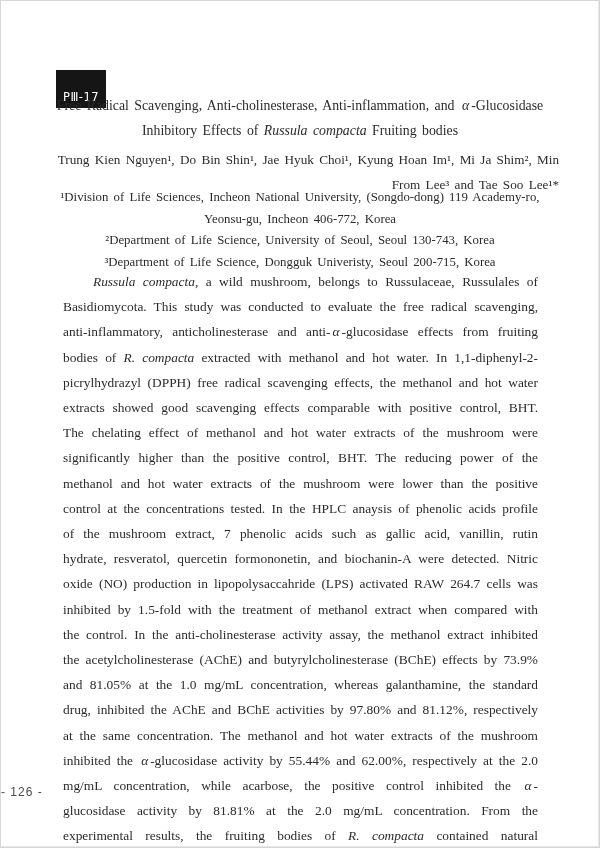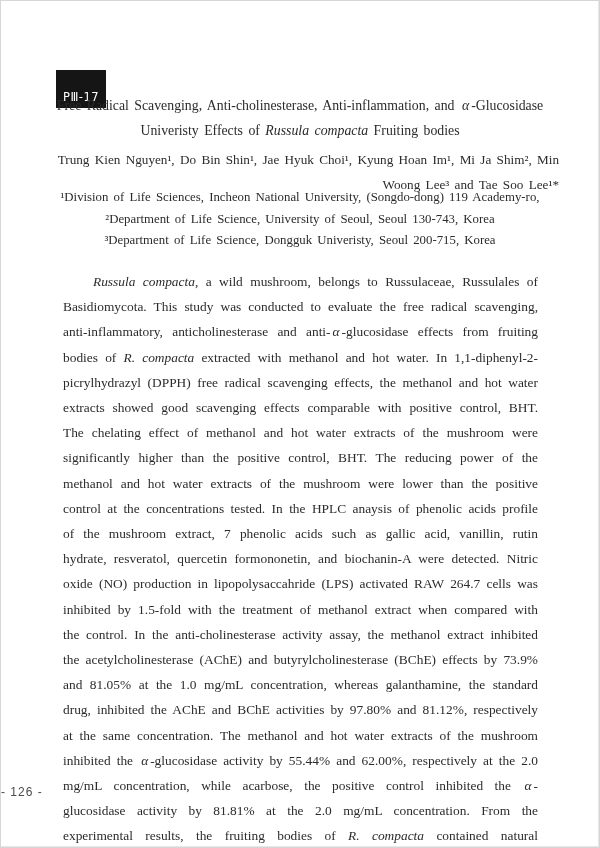--- a/index.html
+++ b/index.html
@@ -85,30 +85,31 @@
 </style>
 </head>
 <body>
 
 <div class="page">
 
   <div class="badge">PⅢ-17</div>
 
   <div class="title-block">
     <div><span>Free Radical Scavenging, Anti-cholinesterase, Anti-inflammation, and</span> <span class="alpha">α</span><span>-Glucosidase</span></div>
-    <div><span>Univeristy Effects of</span> <span class="italic">Russula compacta</span> <span>Fruiting bodies</span></div>
+    <div><span>Inhibitory Effects of</span> <span class="italic">Russula compacta</span> <span>Fruiting bodies</span></div>
   </div>
 
   <div class="authors-block">
     <div>Trung Kien Nguyen¹, Do Bin Shin¹, Jae Hyuk Choi¹, Kyung Hoan Im¹, Mi Ja Shim², Min</div>
-    <div>Woong Lee³ and Tae Soo Lee¹*</div>
+    <div>From Lee³ and Tae Soo Lee¹*</div>
   </div>
 
   <div class="affil-block">
     <div>¹Division of Life Sciences, Incheon National University, (Songdo-dong) 119 Academy-ro,</div>
+    <div>Yeonsu-gu, Incheon 406-772, Korea</div>
     <div>²Department of Life Science, University of Seoul, Seoul 130-743, Korea</div>
     <div>³Department of Life Science, Dongguk Univeristy, Seoul 200-715, Korea</div>
   </div>
 
   <div class="abstract">
     <p><span class="italic">Russula compacta</span><span>, a wild mushroom, belongs to Russulaceae, Russulales of Basidiomycota. This study was conducted to evaluate the free radical scavenging, anti-inflammatory, anticholinesterase and anti-</span><span class="alpha">α</span><span>-glucosidase effects from fruiting bodies of </span><span class="italic">R. compacta</span><span> extracted with methanol and hot water. In 1,1-diphenyl-2-picrylhydrazyl (DPPH) free radical scavenging effects, the methanol and hot water extracts showed good scavenging effects comparable with positive control, BHT. The chelating effect of methanol and hot water extracts of the mushroom were significantly higher than the positive control, BHT. The reducing power of the methanol and hot water extracts of the mushroom were lower than the positive control at the concentrations tested. In the HPLC anaysis of phenolic acids profile of the mushroom extract, 7 phenolic acids such as gallic acid, vanillin, rutin hydrate, resveratol, quercetin formononetin, and biochanin-A were detected. Nitric oxide (NO) production in lipopolysaccahride (LPS) activated RAW 264.7 cells was inhibited by 1.5-fold with the treatment of methanol extract when compared with the control. In the anti-cholinesterase activity assay, the methanol extract inhibited the acetylcholinesterase (AChE) and butyrylcholinesterase (BChE) effects by 73.9% and 81.05% at the 1.0 mg/mL concentration, whereas galanthamine, the standard drug, inhibited the AChE and BChE activities by 97.80% and 81.12%, respectively at the same concentration. The methanol and hot water extracts of the mushroom inhibited the </span><span class="alpha">α</span><span>-glucosidase activity by 55.44% and 62.00%, respectively at the 2.0 mg/mL concentration, while acarbose, the positive control inhibited the </span><span class="alpha">α</span><span>-glucosidase activity by 81.81% at the 2.0 mg/mL concentration. From the experimental results, the fruiting bodies of </span><span class="italic">R. compacta</span><span> contained natural antioxidant, anti-inflammatory, anti-cholinesterase, and anti-diabetic substances, which might be used for health foods.</span></p>
   </div>
 
   <div class="footer">- 126 -</div>
 

